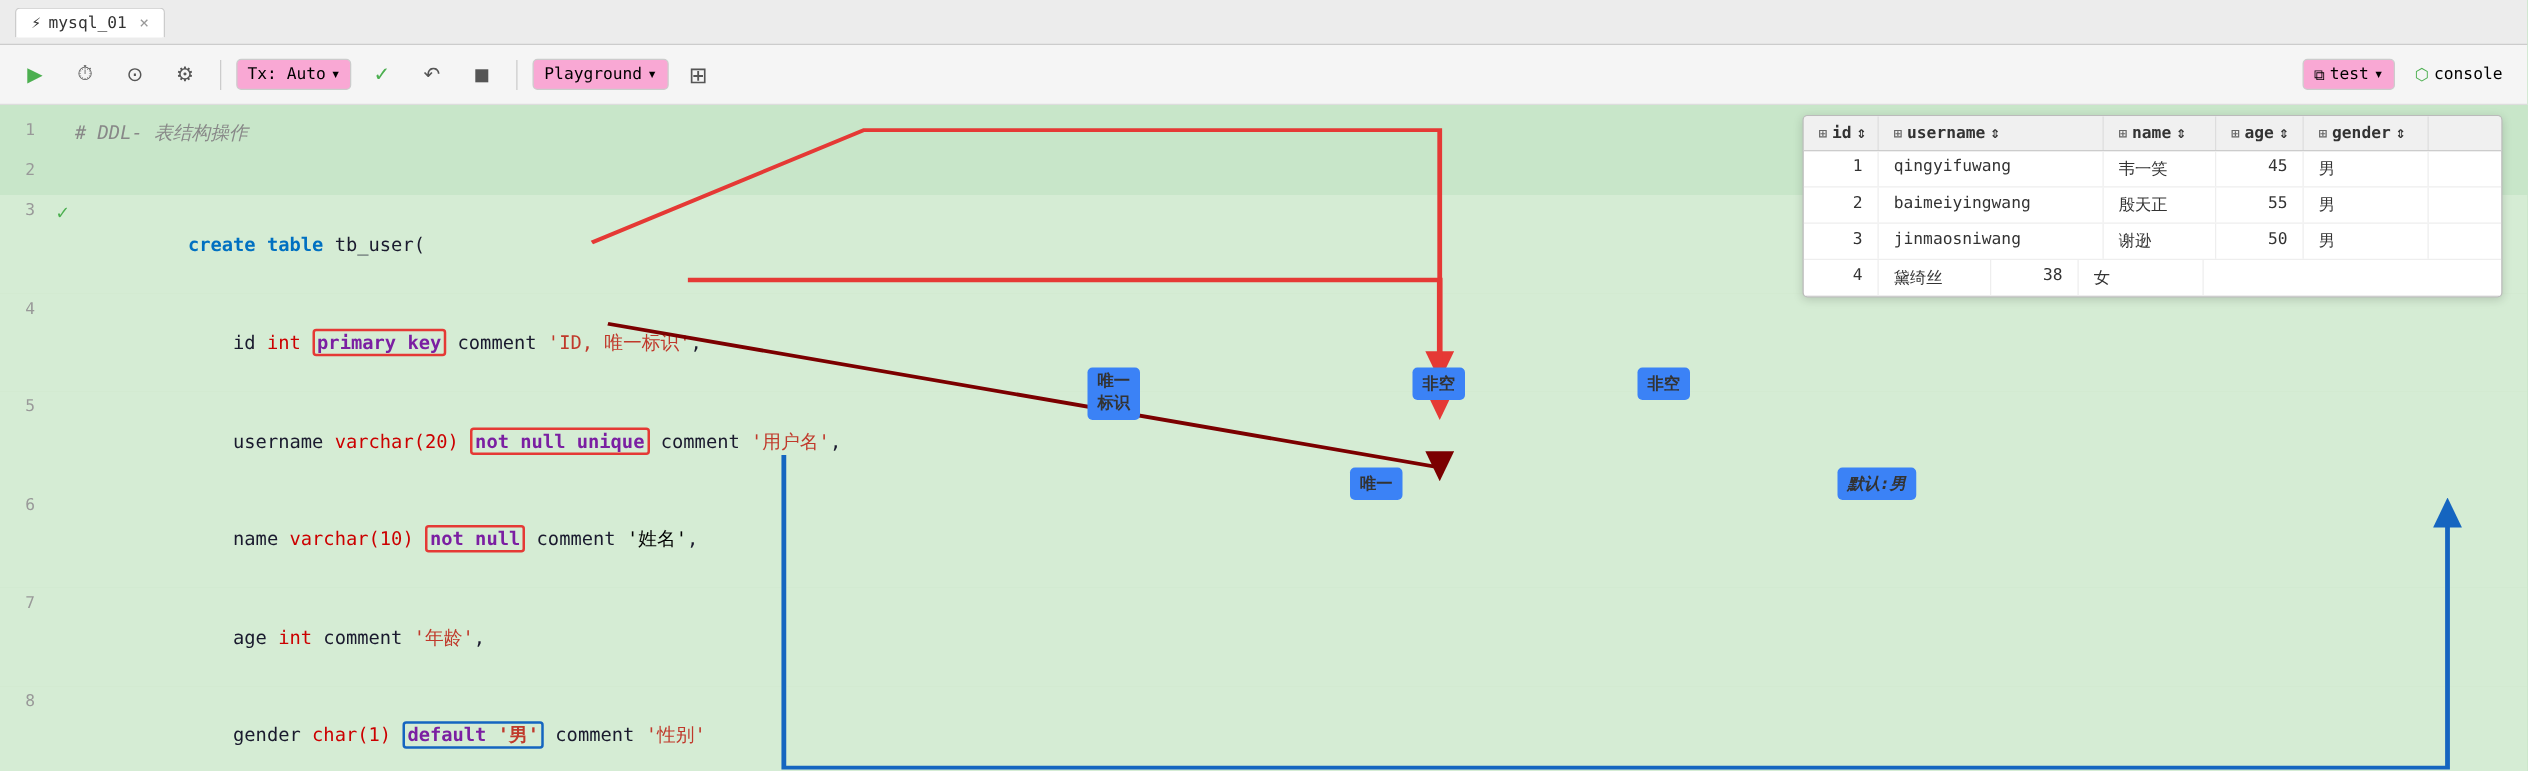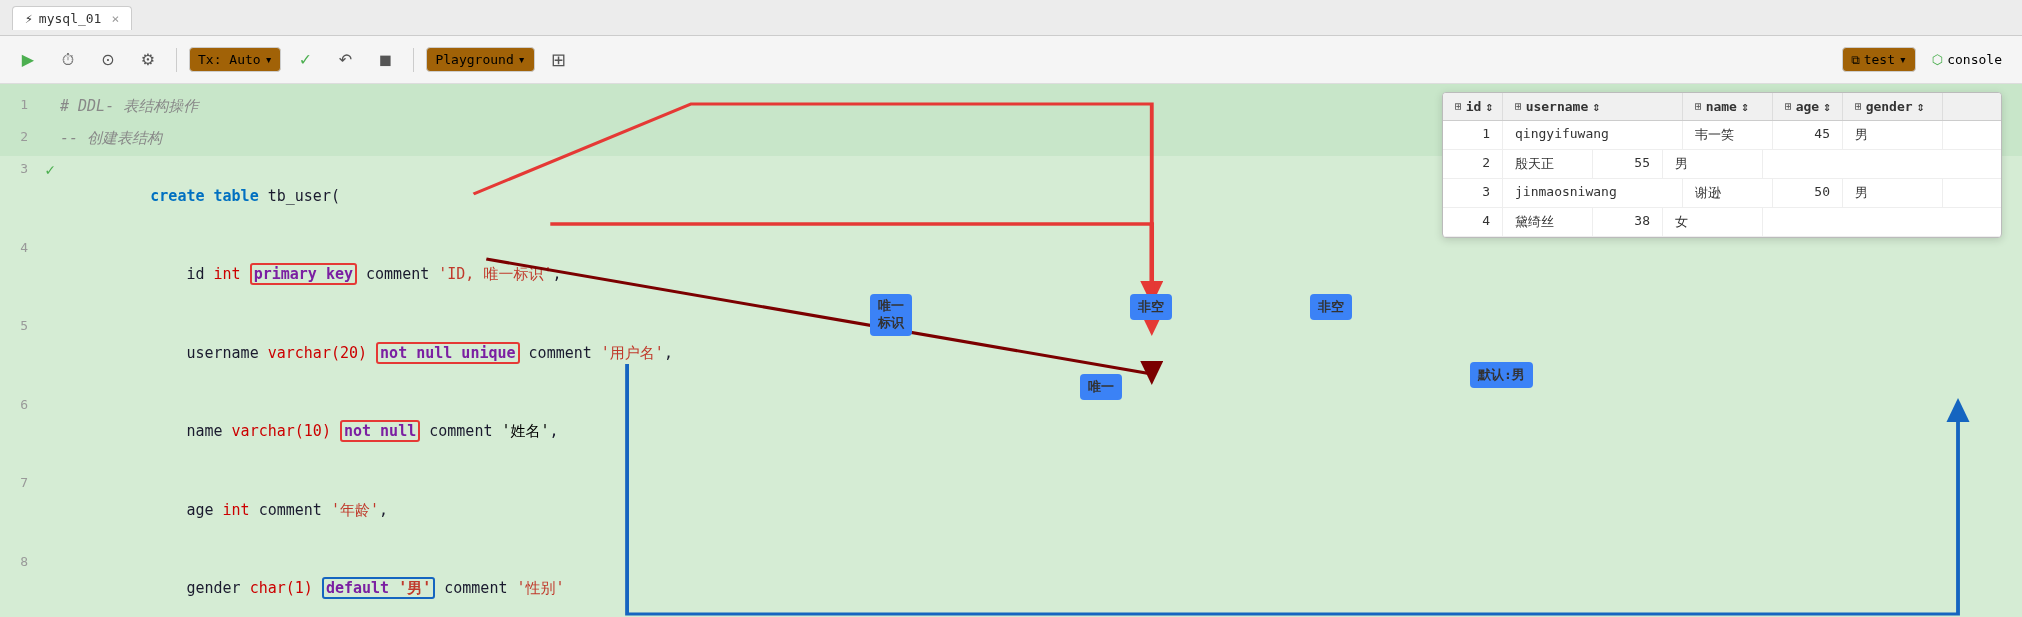--- a/index.html
+++ b/index.html
@@ -52,21 +52,21 @@
     }
     .toolbar-btn.play { color: #4caf50; }
     .toolbar-sep { width: 1px; height: 24px; background: #ccc; margin: 0 4px; }
     .toolbar-dropdown {
       display: flex;
       align-items: center;
       gap: 4px;
       padding: 4px 8px;
       border: 1px solid #ccc;
       border-radius: 4px;
-      background: #a16207;
+      background: #f9a8d4;
       font-size: 13px;
       cursor: pointer;
     }
     .toolbar-right {
       margin-left: auto;
       display: flex;
       align-items: center;
       gap: 8px;
     }
 
@@ -263,21 +263,20 @@
 
       <div class="code-line">
         <div class="line-num">1</div>
         <div class="line-indicator"></div>
         <div class="line-content c-comment"># DDL- 表结构操作</div>
       </div>
 
       <div class="code-line">
         <div class="line-num">2</div>
         <div class="line-indicator"></div>
-        <div class="line-content c-comment">-- 创建表结构</div>
       </div>
 
       <div class="code-line" style="background:#d5ecd4;">
         <div class="line-num">3</div>
         <div class="line-indicator">
           <span class="check-icon">✓</span>
         </div>
         <div class="line-content">
           <span class="c-keyword">create table</span> <span class="c-plain">tb_user(</span>
         </div>
@@ -358,20 +357,21 @@
     <div class="table-row-data">
       <div class="td col-id td-num">1</div>
       <div class="td col-username">qingyifuwang</div>
       <div class="td col-name">韦一笑</div>
       <div class="td col-age td-num">45</div>
       <div class="td col-gender">男</div>
     </div>
 
     <div class="table-row-data" style="position:relative;">
       <div class="td col-id td-num">2</div>
+      <div class="td col-username" style="overflow:hidden;">baimeiyingwang</div>
       <div class="td col-name" style="overflow:hidden;">殷天正</div>
       <div class="td col-age td-num">55</div>
       <div class="td col-gender">男</div>
     </div>
 
     <div class="table-row-data">
       <div class="td col-id td-num">3</div>
       <div class="td col-username">jinmaosniwang</div>
       <div class="td col-name">谢逊</div>
       <div class="td col-age td-num">50</div>
@@ -383,21 +383,21 @@
       <div class="td col-name">黛绮丝</div>
       <div class="td col-age td-num">38</div>
       <div class="td col-gender">女</div>
     </div>
   </div>
 
   <div class="label-tag" style="left: 870px; top: 210px; line-height:1.3;">唯一<br>标识</div>
   <div class="label-tag" style="left: 1130px; top: 210px;">非空</div>
   <div class="label-tag" style="left: 1310px; top: 210px;">非空</div>
   <div class="label-tag" style="left: 1080px; top: 290px;">唯一</div>
-  <div class="label-tag" style="left: 1470px; top: 278px;">默认:男</div>
+  <div class="label-tag" style="left: 1470px; top: 290px; font-style: italic;">默认:男</div>
 
   <svg class="arrows-overlay" viewBox="0 0 1580 533" preserveAspectRatio="none">
 
     <polyline points="370,110 540,20 900,20 900,215" fill="none" stroke="#e53935" stroke-width="3" marker-end="url(#arrowRed)"></polyline>
 
     <polyline points="430,140 900,140 900,245" fill="none" stroke="#e53935" stroke-width="3.5" marker-end="url(#arrowRed)"></polyline>
 
     <polyline points="380,175 900,290 900,295" fill="none" stroke="#7b0000" stroke-width="3" marker-end="url(#arrowDark)"></polyline>
 
     <polyline points="490,280 490,530 1530,530 1530,320" fill="none" stroke="#1565c0" stroke-width="3" marker-end="url(#arrowBlue)"></polyline>

